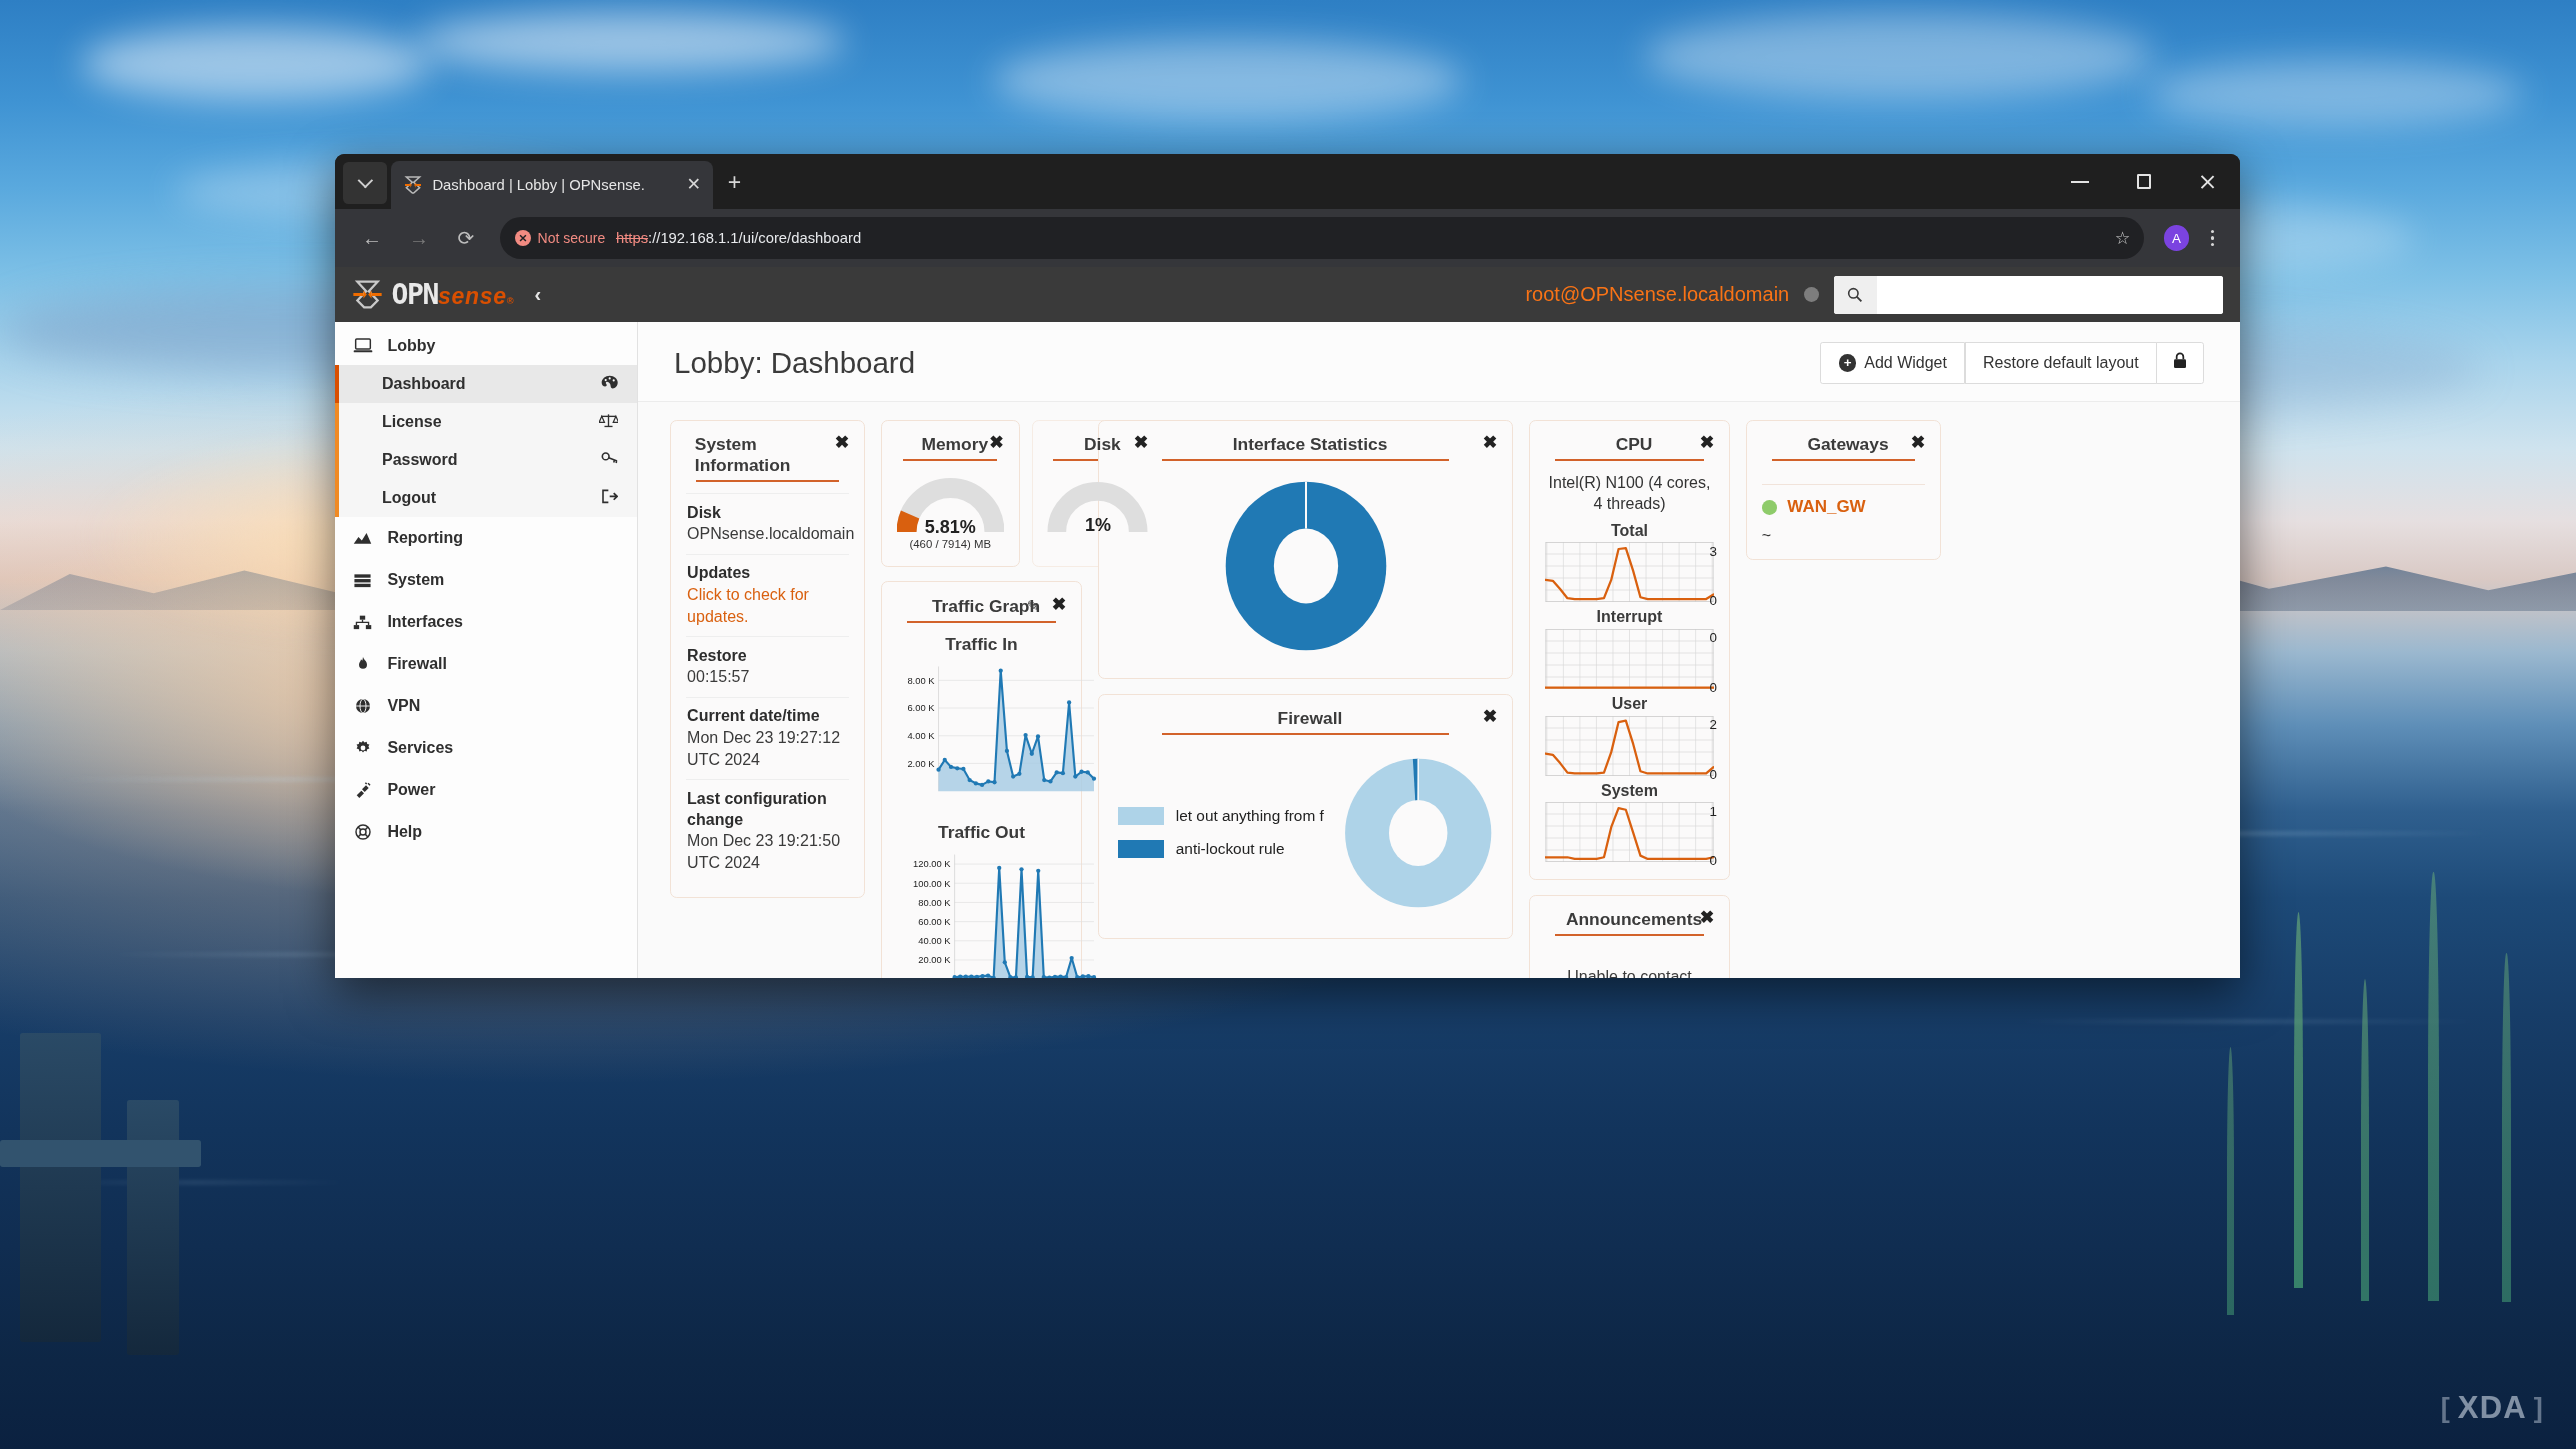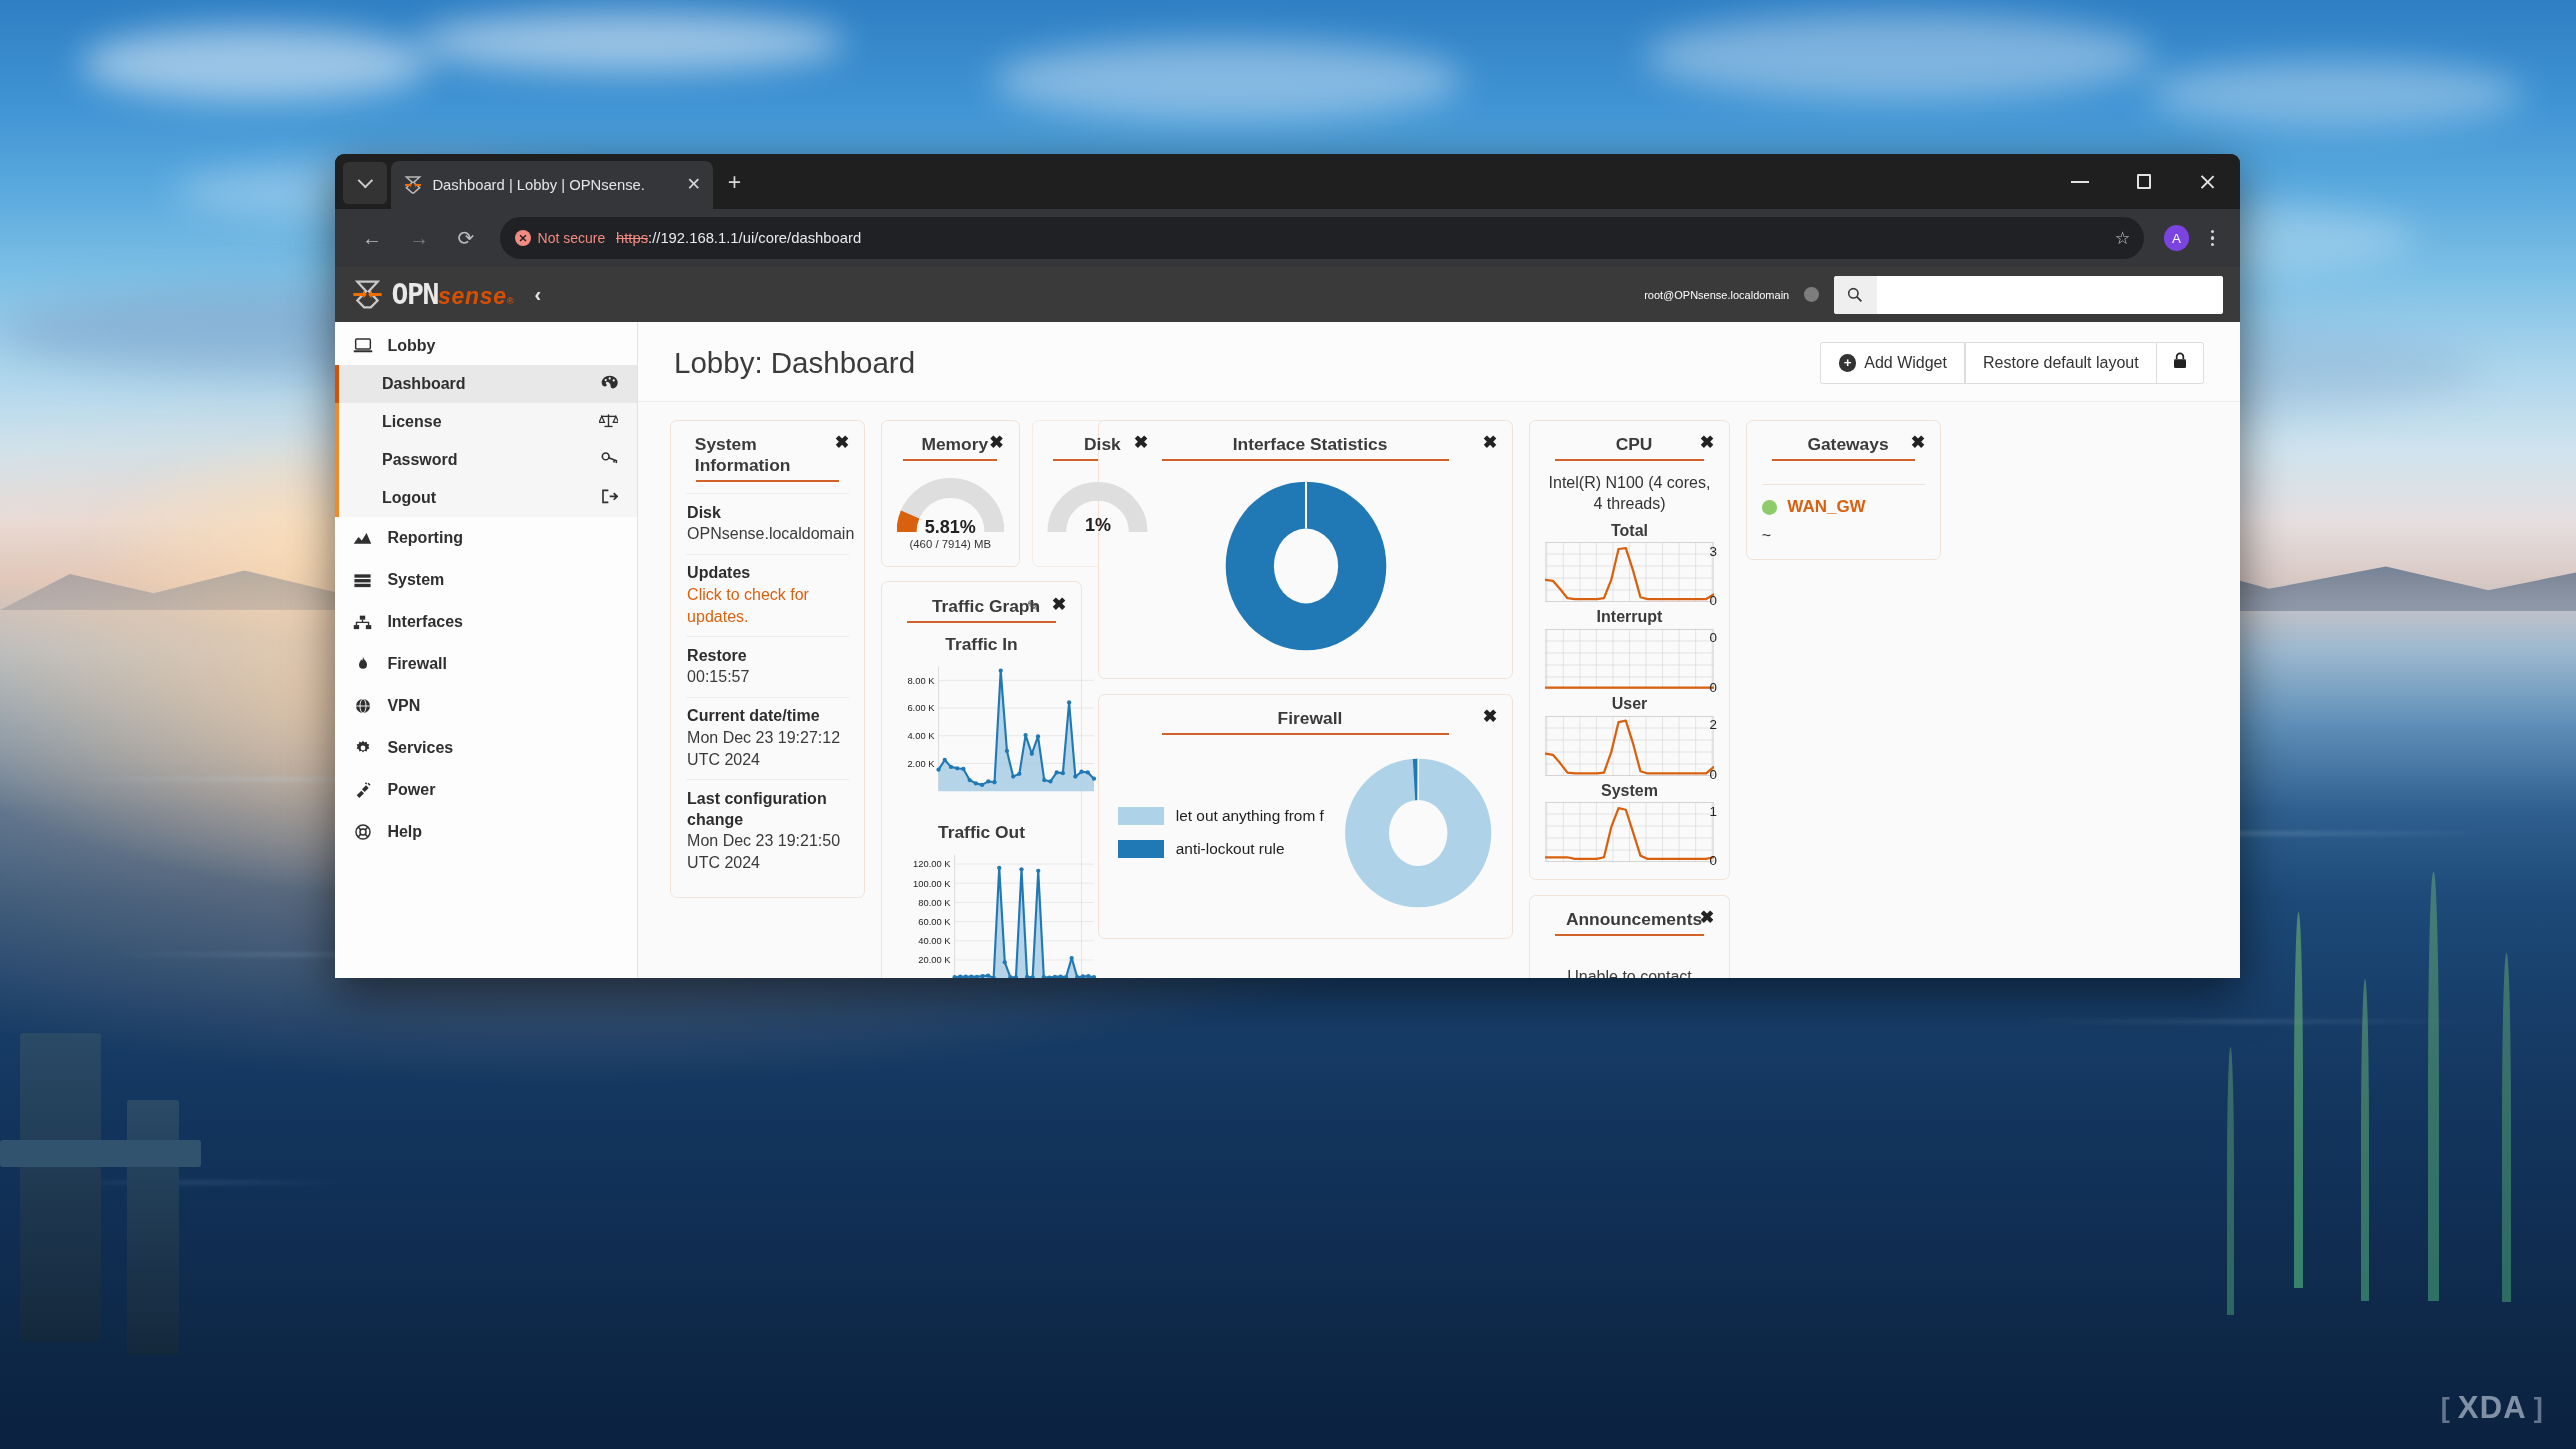--- a/index.html
+++ b/index.html
@@ -211,21 +211,21 @@
   #logo-opn { color: #e9e9e9; font-family: "DejaVu Sans Mono", monospace; letter-spacing: -1.3px; }
   #logo-sense { color: #d94f00; font-style: italic; font-size: 23px; }
   #logo-reg { color: #d94f00; font-size: 9.4px; vertical-align: super; }
   #sidebar-collapse {
     color: #e5e5e5; font-size: 20px; margin-left: 20px; cursor: pointer;
     font-weight: bold;
   }
   #opn-header-right {
     margin-left: auto; display: flex; align-items: center; gap: 14.8px;
   }
-  #user-label { color: #ffffff; font-size: 11px; }
+  #user-label { color: #f97316; font-size: 20px; }
   #user-status-dot { width: 14.8px; height: 14.8px; border-radius: 50%; background: #7d7d7d; }
   #header-search {
     width: 389px; height: 38px; background: #fff; border-radius: 2.7px;
     display: flex; align-items: center; overflow: hidden;
   }
   #header-search-icon {
     width: 43px; height: 38px; background: #efefef;
     display: flex; align-items: center; justify-content: center;
     color: #444; font-size: 16px; flex: none;
   }

